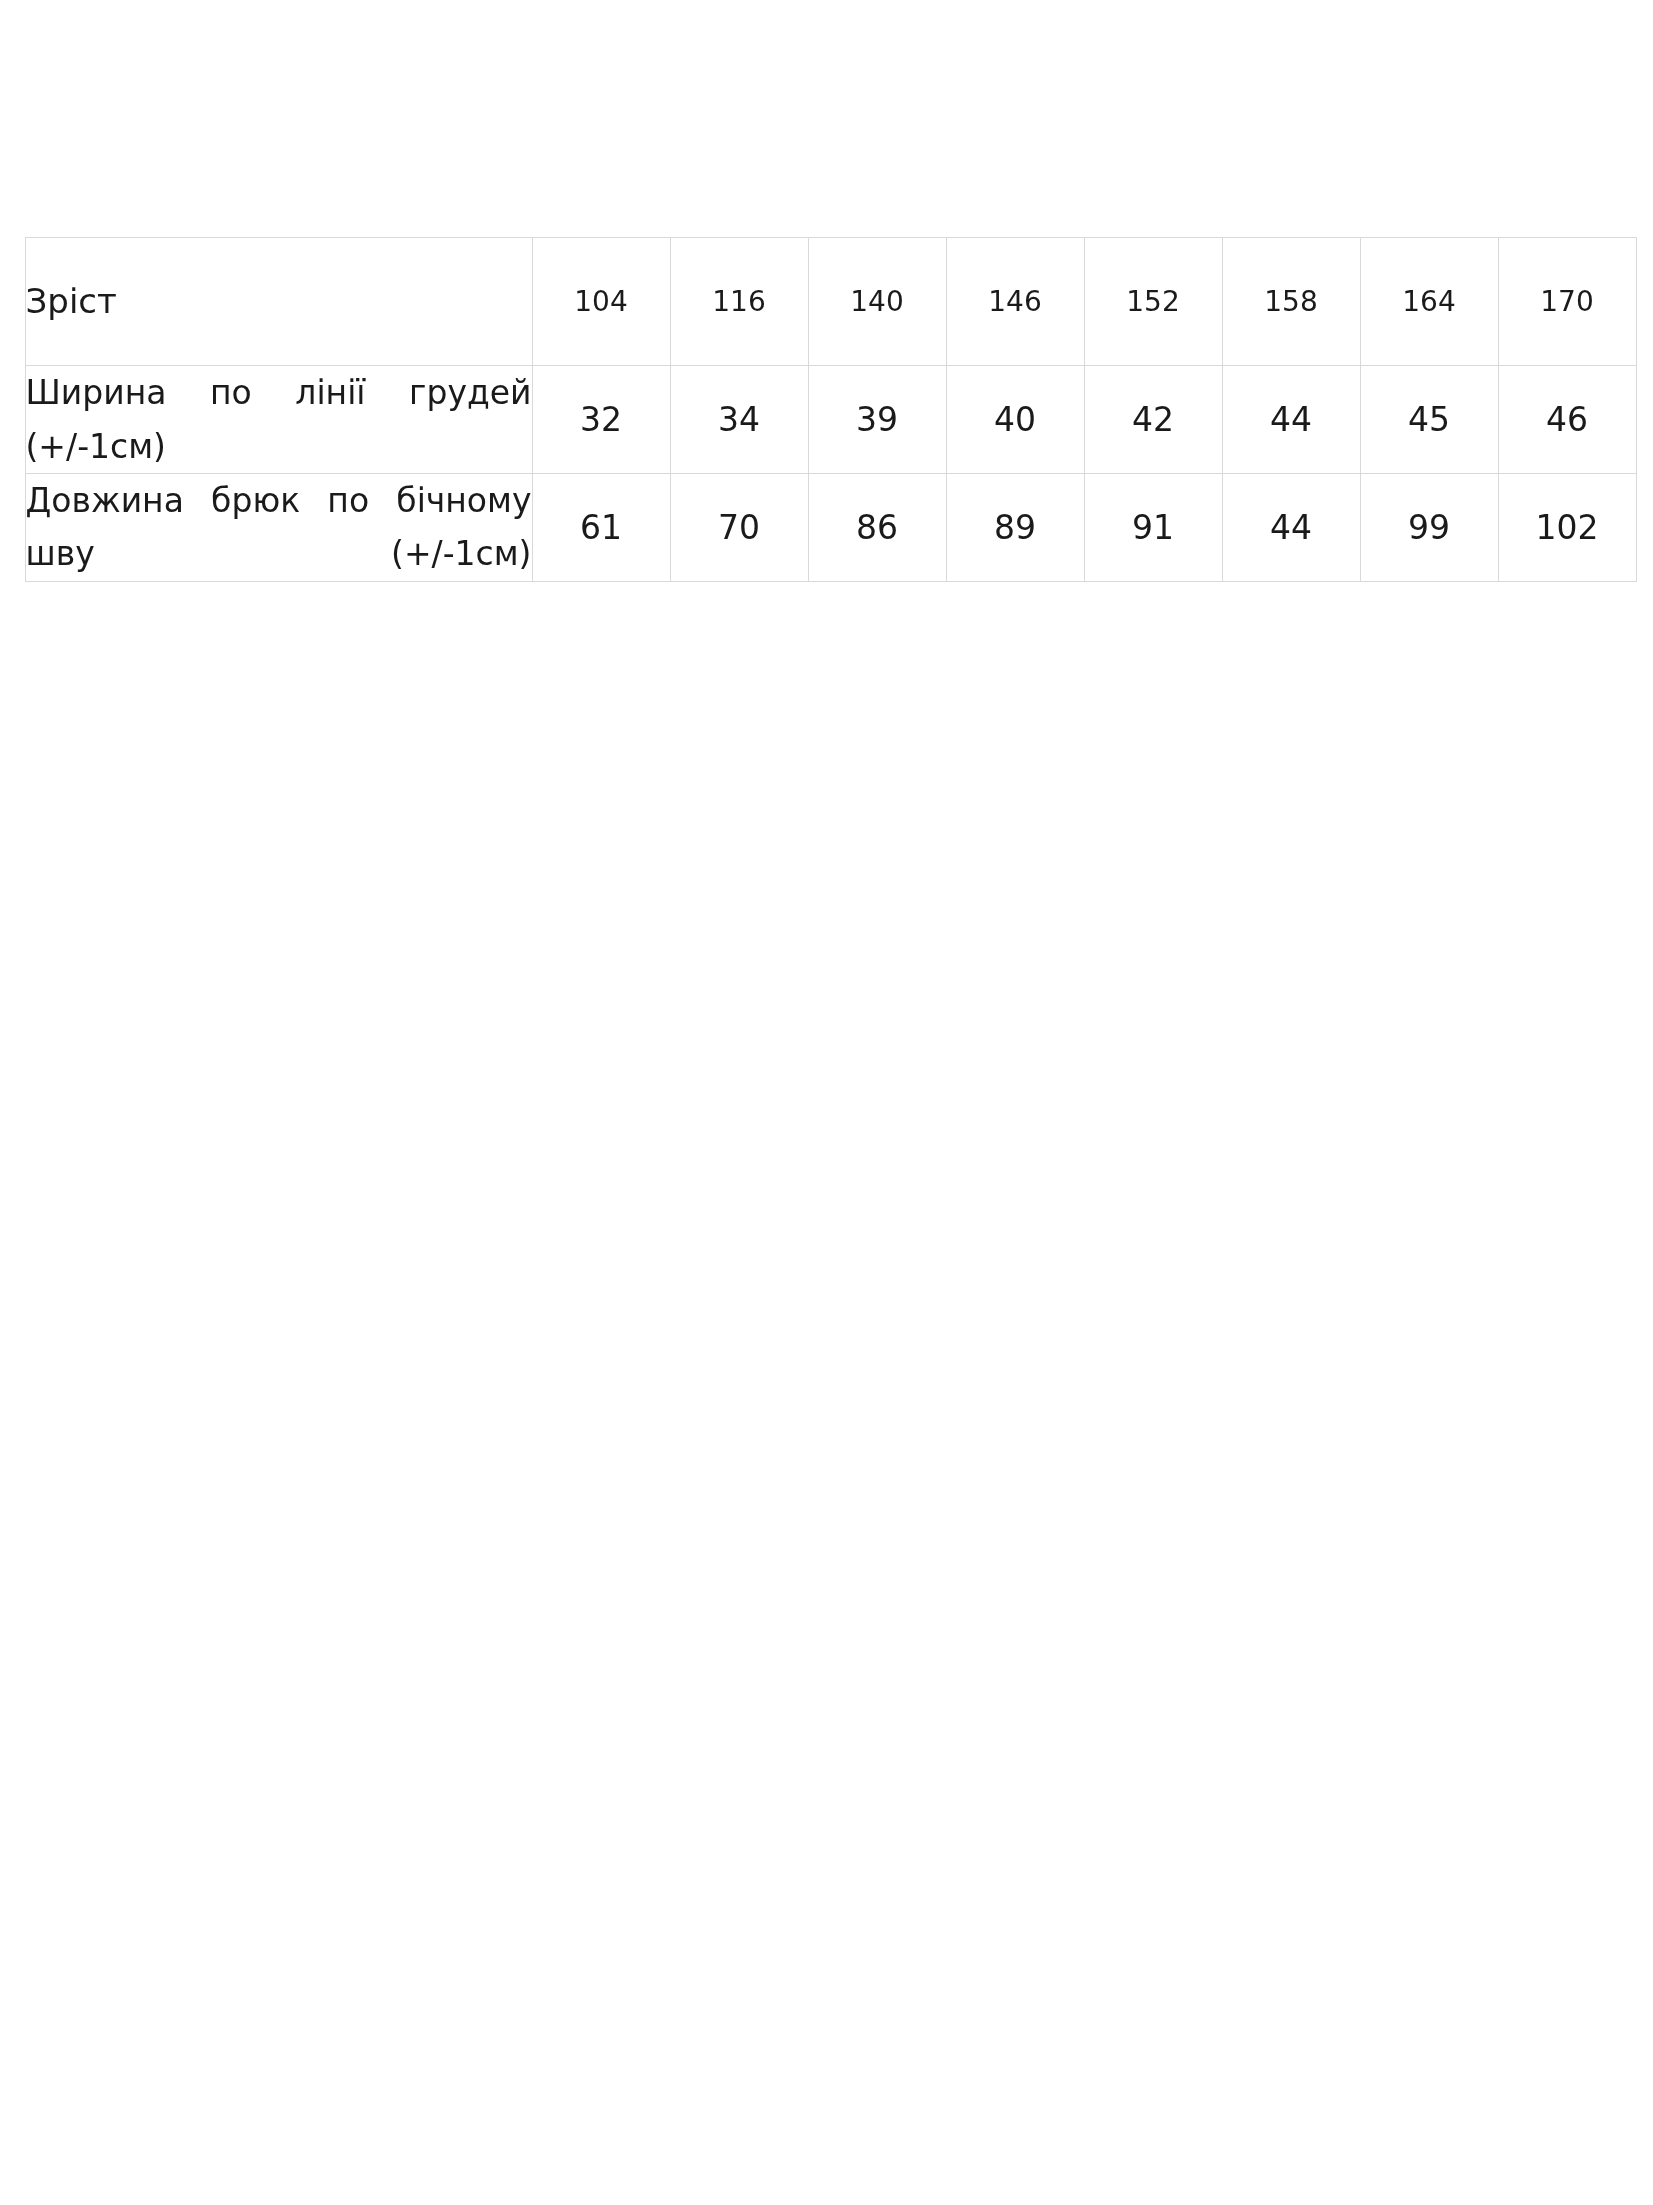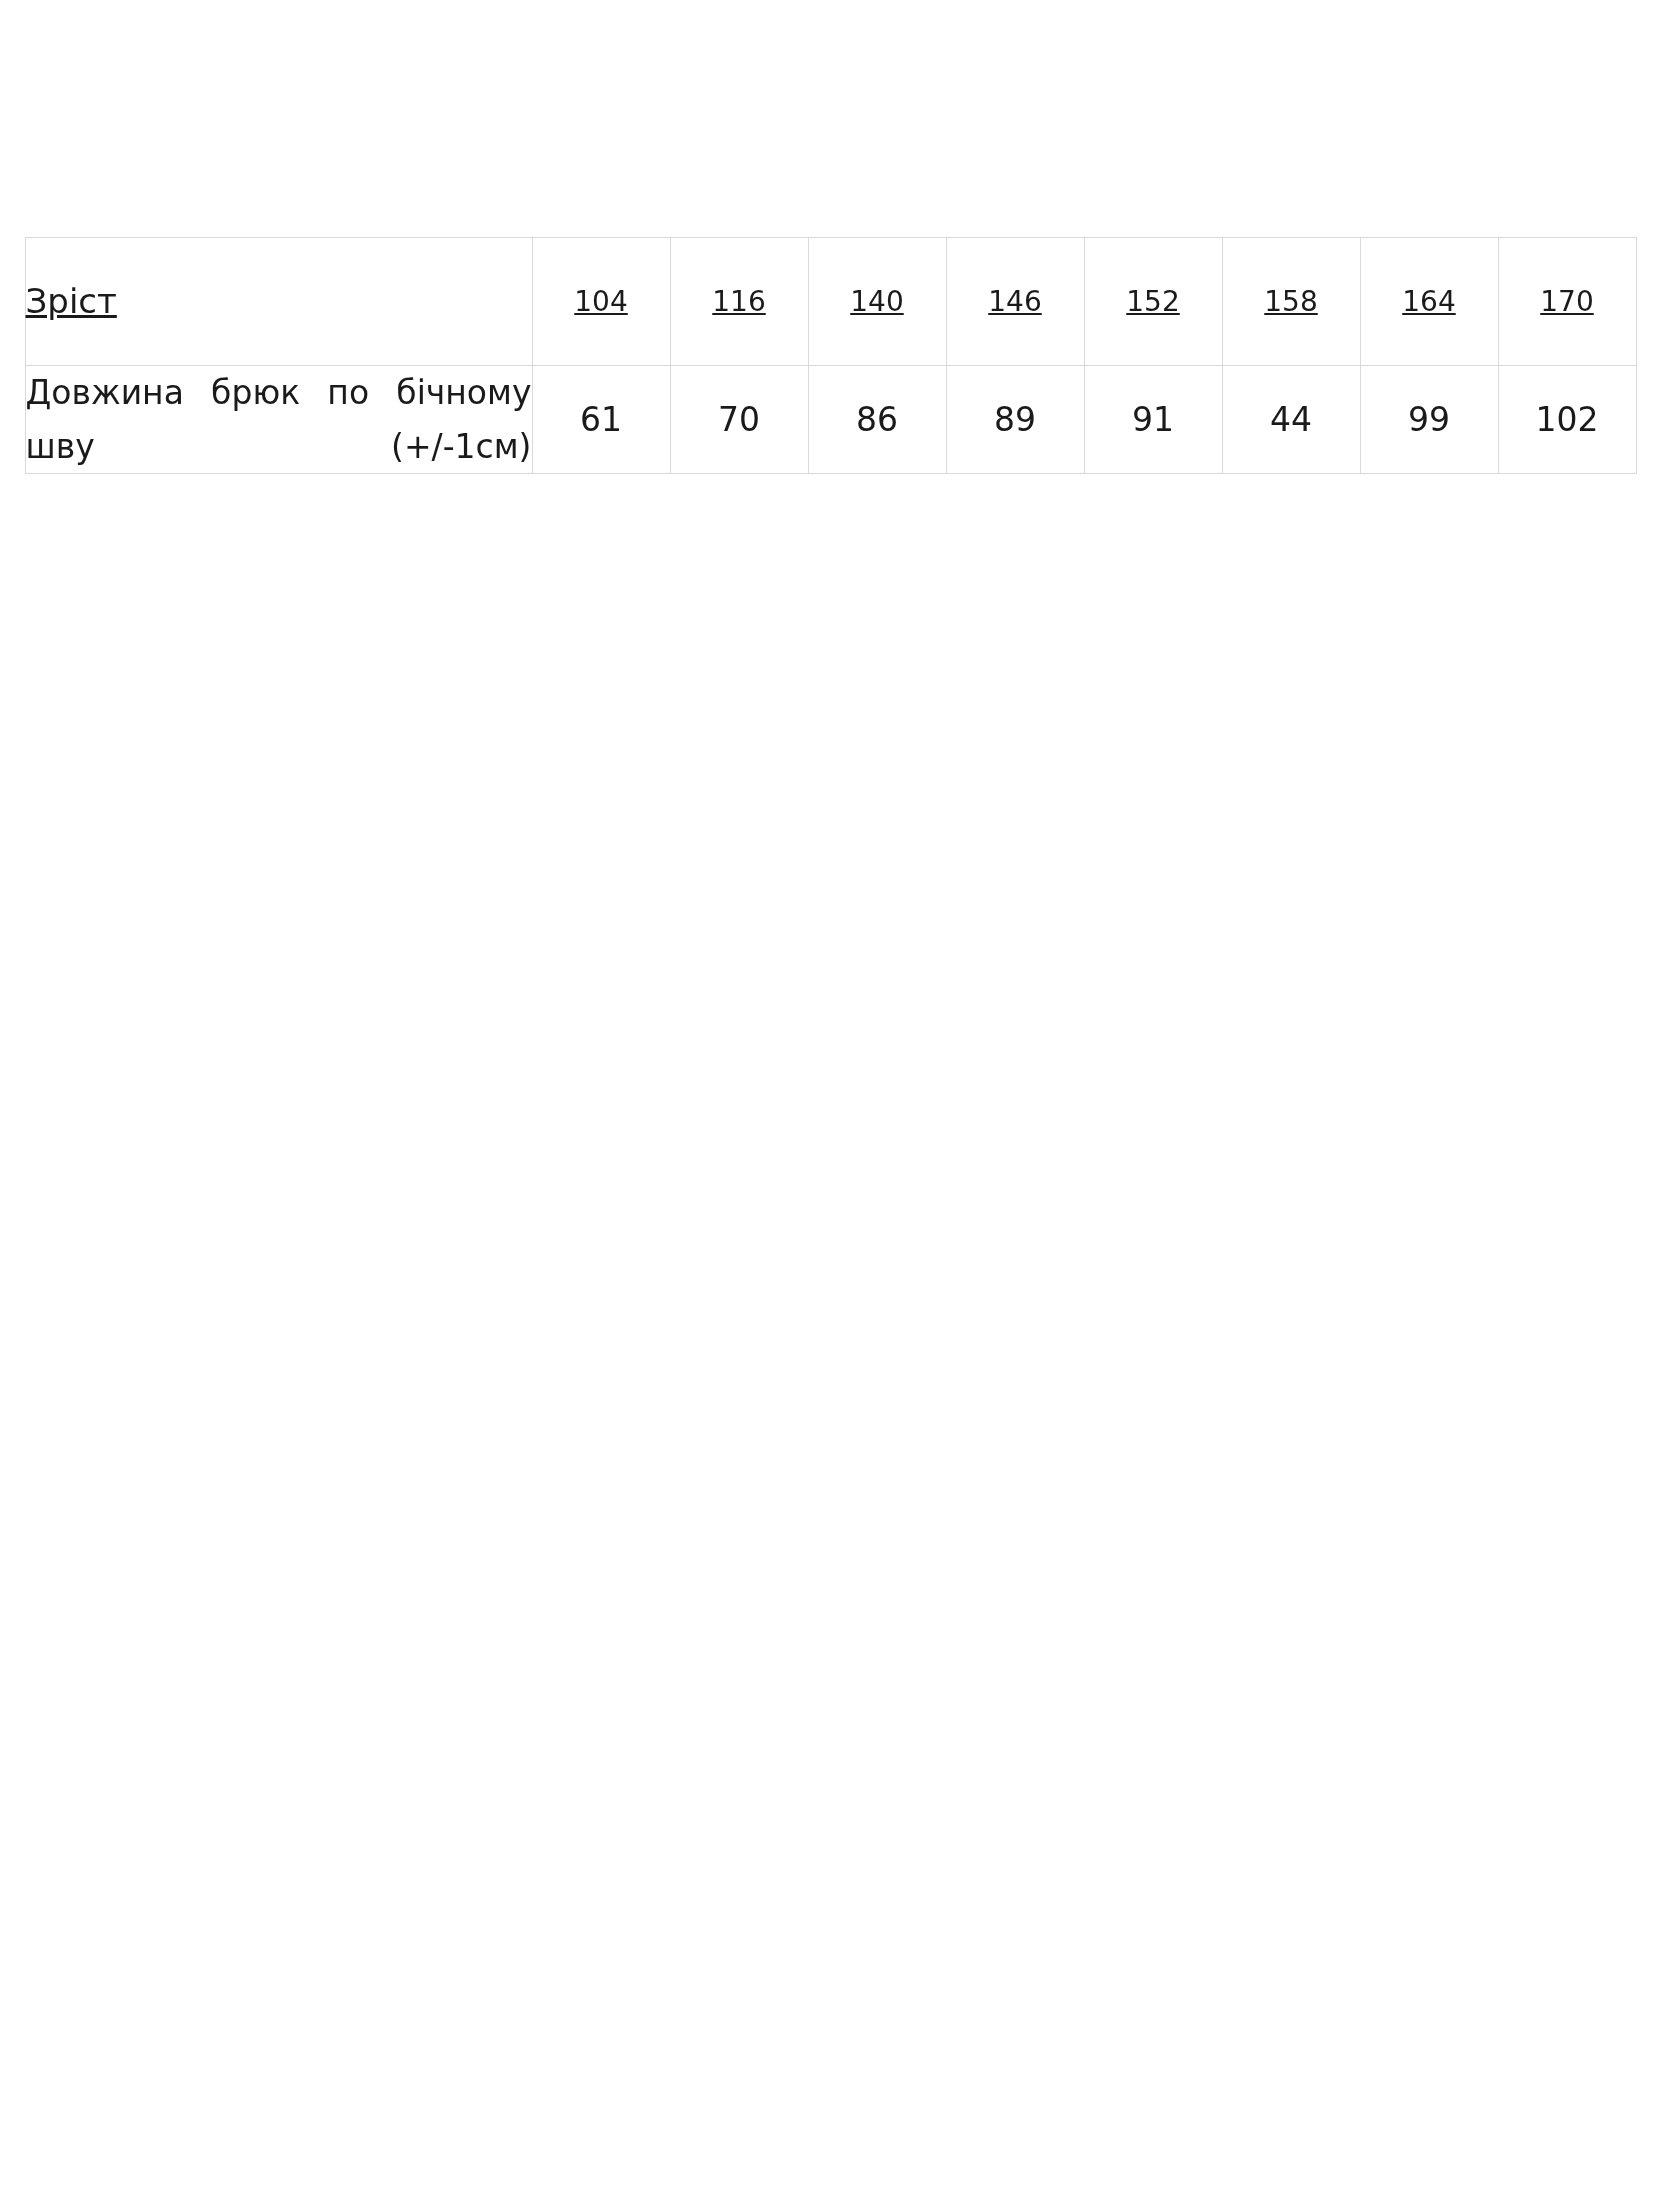--- a/index.html
+++ b/index.html
@@ -58,21 +58,20 @@
     text-align: center;
     font-size: 33px;
     padding: 31px 3.3px;
   }
   tr.header-row td.label-cell {
     padding-top: 36px;
     padding-bottom: 36px;
   }
   tr.header-row td {
     font-size: 34px;
-    text-decoration: underline;
   }
   tr.header-row td.val-cell {
     font-size: 28px;
   }
 </style>
 </head>
 <body>
 
 <div class="page">
 
@@ -87,20 +86,33 @@
         <td class="val-cell">116</td>
         <td class="val-cell">140</td>
         <td class="val-cell">146</td>
         <td class="val-cell">152</td>
         <td class="val-cell">158</td>
         <td class="val-cell">164</td>
         <td class="val-cell">170</td>
       </tr>
 
 
+      <tr>
+        <td class="label-cell">
+            <span class="lbl">Ширина по лінії грудей (+/-1см)</span>
+          </td>
+        <td class="val-cell">32</td>
+        <td class="val-cell">34</td>
+        <td class="val-cell">39</td>
+        <td class="val-cell">40</td>
+        <td class="val-cell">42</td>
+        <td class="val-cell">44</td>
+        <td class="val-cell">45</td>
+        <td class="val-cell">46</td>
+      </tr>
 
       <tr>
         <td class="label-cell">
             <span class="lbl">Довжина брюк по бічному шву (+/-1см)</span>
           </td>
         <td class="val-cell">61</td>
         <td class="val-cell">70</td>
         <td class="val-cell">86</td>
         <td class="val-cell">89</td>
         <td class="val-cell">91</td>

